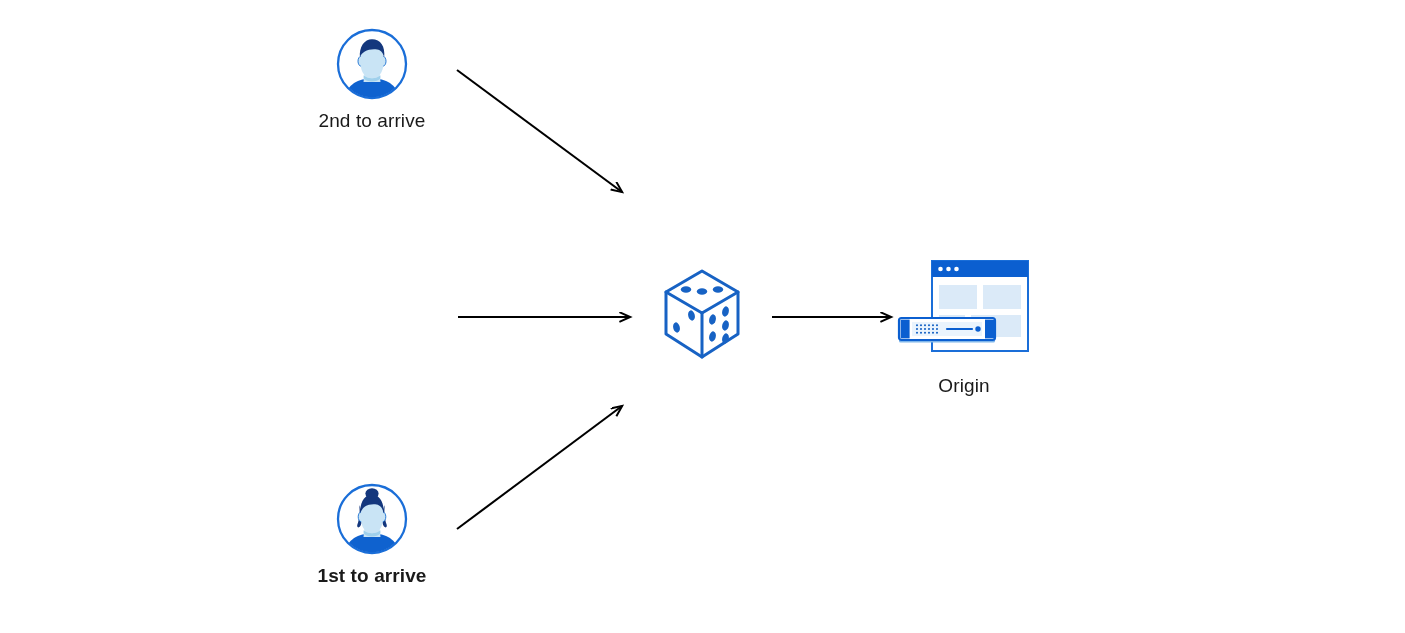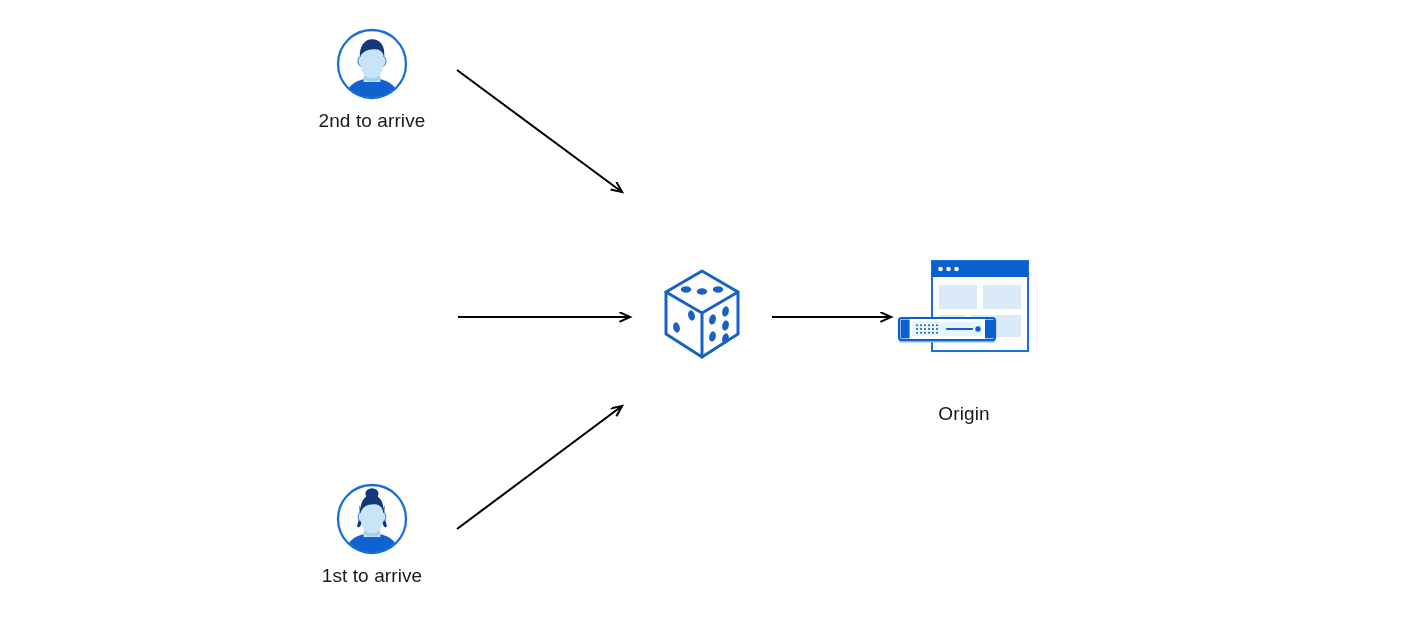--- a/index.html
+++ b/index.html
@@ -113,21 +113,21 @@
                  C 46 41.2 45.8 35 46.4 28 Z" fill="#14377d"></path>
         <ellipse cx="25.4" cy="33.8" rx="3.2" ry="4.9" fill="#c9e4f5" stroke="#2a7ad4" stroke-width="1"></ellipse>
         <ellipse cx="46.6" cy="33.8" rx="3.2" ry="4.9" fill="#c9e4f5" stroke="#2a7ad4" stroke-width="1"></ellipse>
         <path d="M 25 29.6 C 25 17.6 31 12.4 36 12.4 C 41 12.4 47 17.6 47 29.6 L 47 35.6
                  C 47 44.4 42.6 50.2 36 50.2 C 29.4 50.2 25 44.4 25 35.6 Z" fill="#c9e4f5"></path>
         <path d="M 24.4 30.4 C 23.4 19 29 11.4 36 11.4 C 43 11.4 48.6 19 47.6 30.4
                  C 47 26.6 45.4 23.6 43 22.4 C 39.4 20.6 32.6 21.2 29 23.6 C 26.8 25.1 25.1 27.4 24.4 30.4 Z" fill="#14377d"></path>
         <ellipse cx="36" cy="10.6" rx="6.6" ry="5.4" fill="#14377d"></ellipse>
       </g>
     </svg>
-    <div class="node-label" style="left:-36px; top:82px; width:144px;">1st to arrive</div>
+    <div class="node-label" style="left:-36px; top:82px; width:144px;font-weight:bold;">1st to arrive</div>
   </div>
 
   <div class="node" style="left:662px; top:268px;">
     <svg width="80" height="92" viewBox="0 0 80 92" xmlns="http://www.w3.org/2000/svg">
       <g fill="none" stroke="#1762c4" stroke-width="3" stroke-linejoin="round" stroke-linecap="round">
         <path d="M 40 3 L 76 24 L 76 66 L 40 89 L 4 66 L 4 24 Z"></path>
         <path d="M 4 24 L 40 45 L 76 24"></path>
         <path d="M 40 45 L 40 89"></path>
       </g>
       <g fill="#1762c4">
@@ -186,16 +186,16 @@
             <circle cx="25" cy="74.8" r="1.05"></circle>
           <circle cx="29" cy="74.8" r="1.05"></circle>
             <circle cx="33" cy="74.8" r="1.05"></circle>
           <circle cx="37" cy="74.8" r="1.05"></circle>
             <circle cx="41" cy="74.8" r="1.05"></circle>
         </g>
         <line x1="51" y1="71" x2="76" y2="71" stroke="#0b5fd0" stroke-width="2.2" stroke-linecap="round"></line>
         <circle cx="82" cy="71" r="2.7" fill="#0b5fd0"></circle>
       </g>
     </svg>
-    <div class="node-label" style="left:0px; top:117px; width:136px;margin-top:28px;">Origin</div>
+    <div class="node-label" style="left:0px; top:117px; width:136px;">Origin</div>
   </div>
 
 </div>
 
 </body></html>

